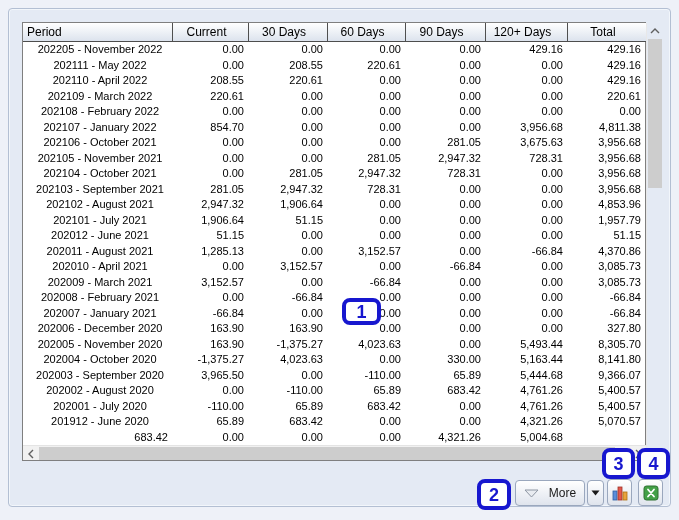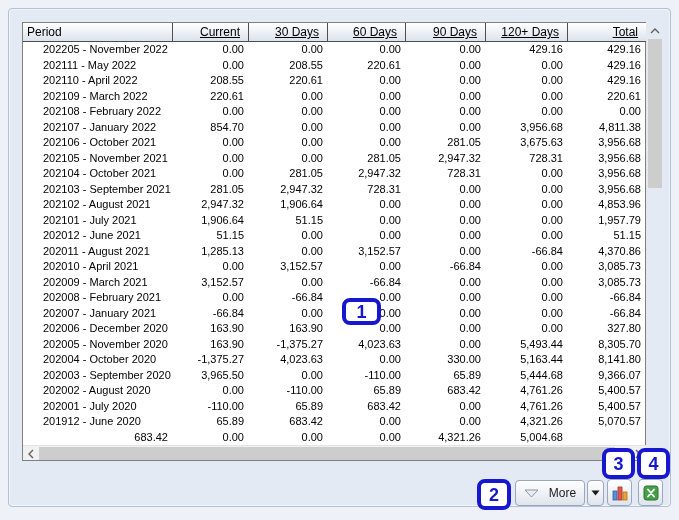--- a/index.html
+++ b/index.html
@@ -20,26 +20,26 @@
 
   .grid { display:grid; grid-template-columns:150px 76px 79px 78px 80px 82px 78px; }
 
   .thead {
     height:19px; background:linear-gradient(to bottom,#ffffff,#dce3ed);
     border-bottom:1px solid #4d4d4d; font-size:12px; color:#000;
   }
   .thead .hcell { line-height:18px; white-space:nowrap; overflow:hidden; border-right:1px solid #4f4f4f; }
   .thead .hcell:last-child { border-right:none; }
   .hcell.left { text-align:left; padding-left:4px; }
-  .hcell.right { text-align:right; padding-right:8px;text-decoration:underline; }
+  .hcell.right { text-align:center; padding-right:8px; }
 
   .tbody { height:403px; overflow:hidden; }
   .trow { height:15.5px; font-size:11px; color:#000; }
   .trow .cell { line-height:15.5px; white-space:nowrap; overflow:hidden; }
-  .cell.left { text-align:left; padding-left:20px; }
+  .cell.left { text-align:center; padding-left:4px; }
   .cell.right { text-align:right; padding-right:5px; }
 
   
   .hscroll { height:15px; background:#f1f1f1; position:relative; border-top:1px solid #e4e4e4; }
   .harrow { position:absolute; top:0; width:16px; height:15px; display:flex; align-items:center; justify-content:center; }
   .harrow.left { left:0; } .harrow.right { right:0; }
   .hthumb { position:absolute; left:16px; top:1px; width:576px; height:13px; background:#cdcdcd; }
 
   
   .vscroll { width:17px; background:#f1f1f1; position:relative; border-left:1px solid #e8e8e8; }

